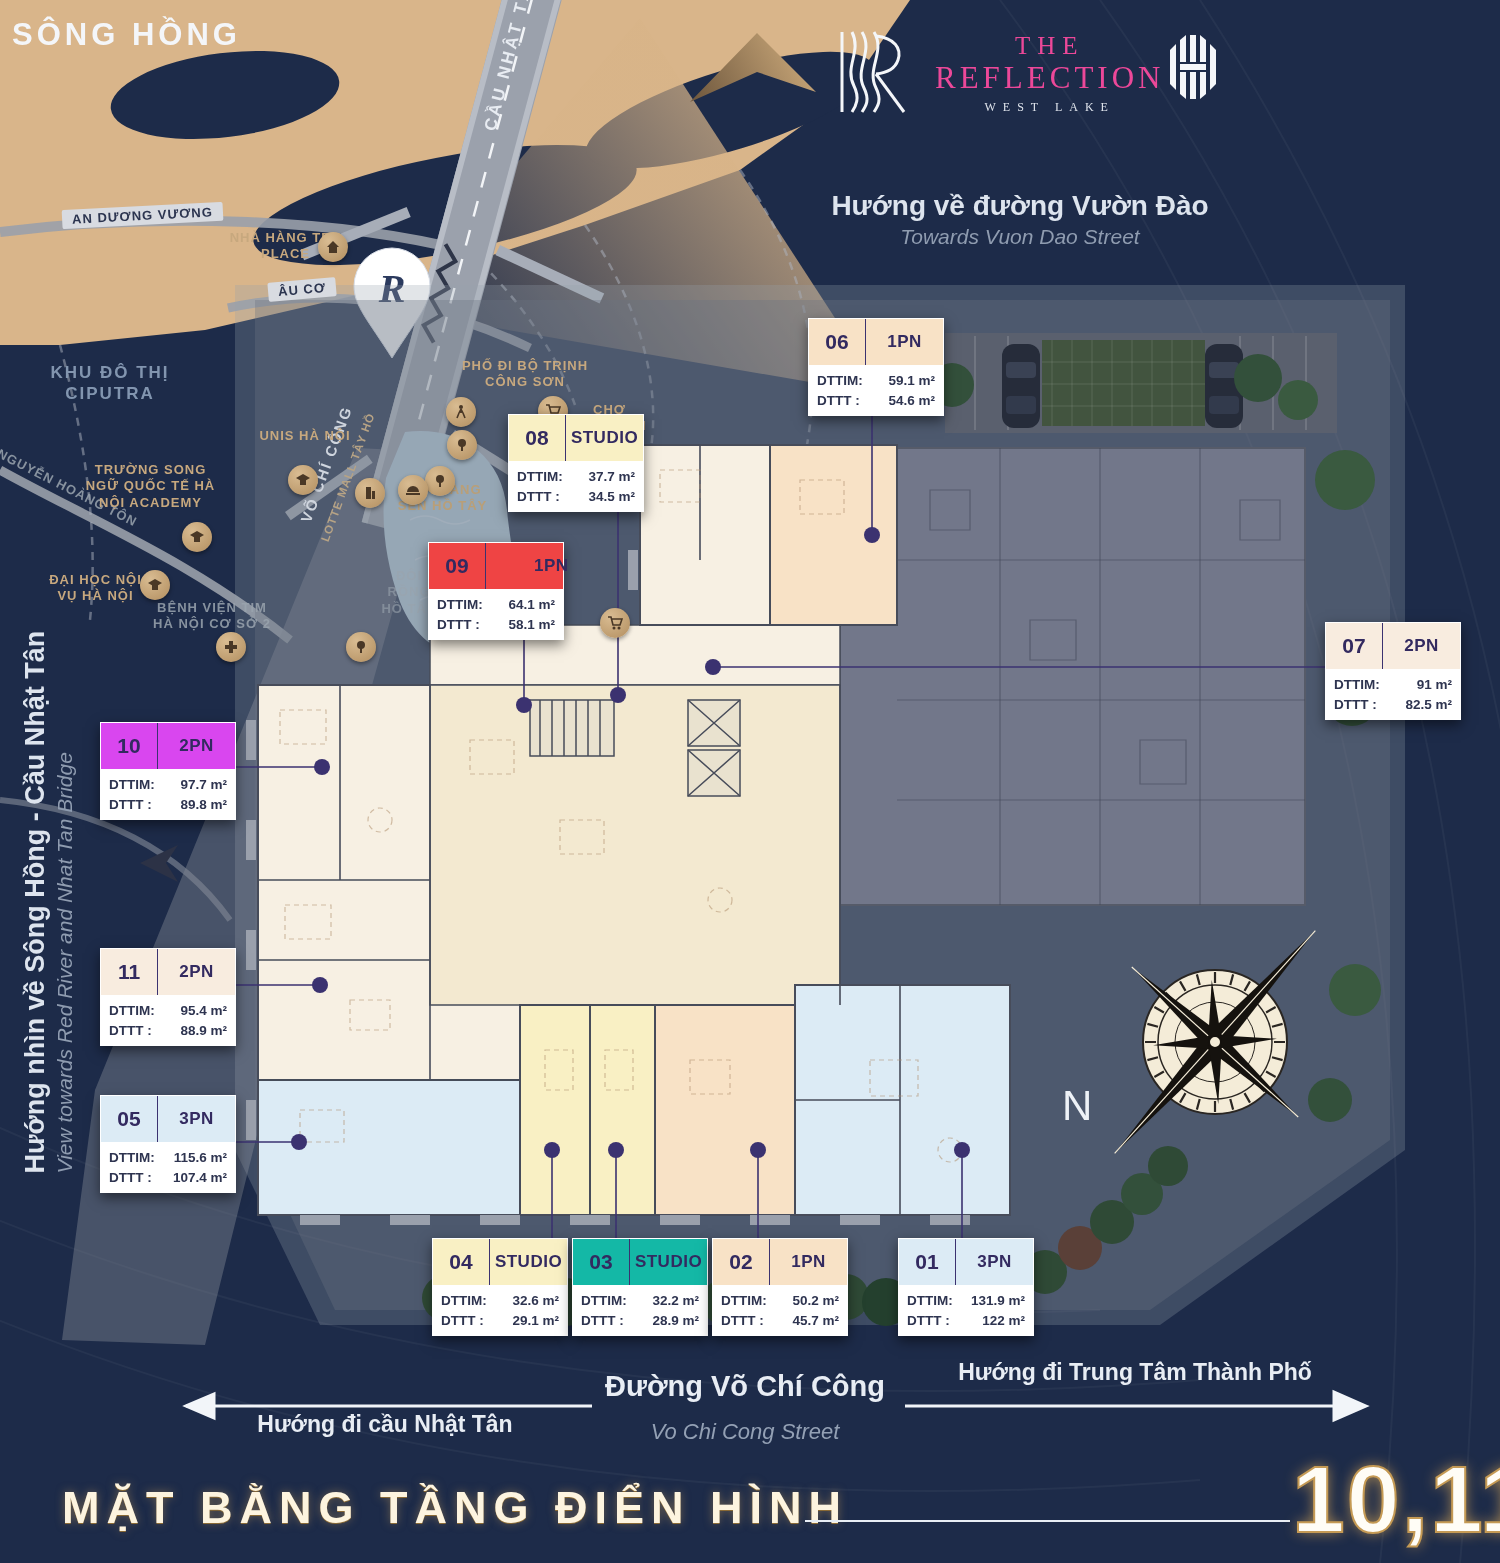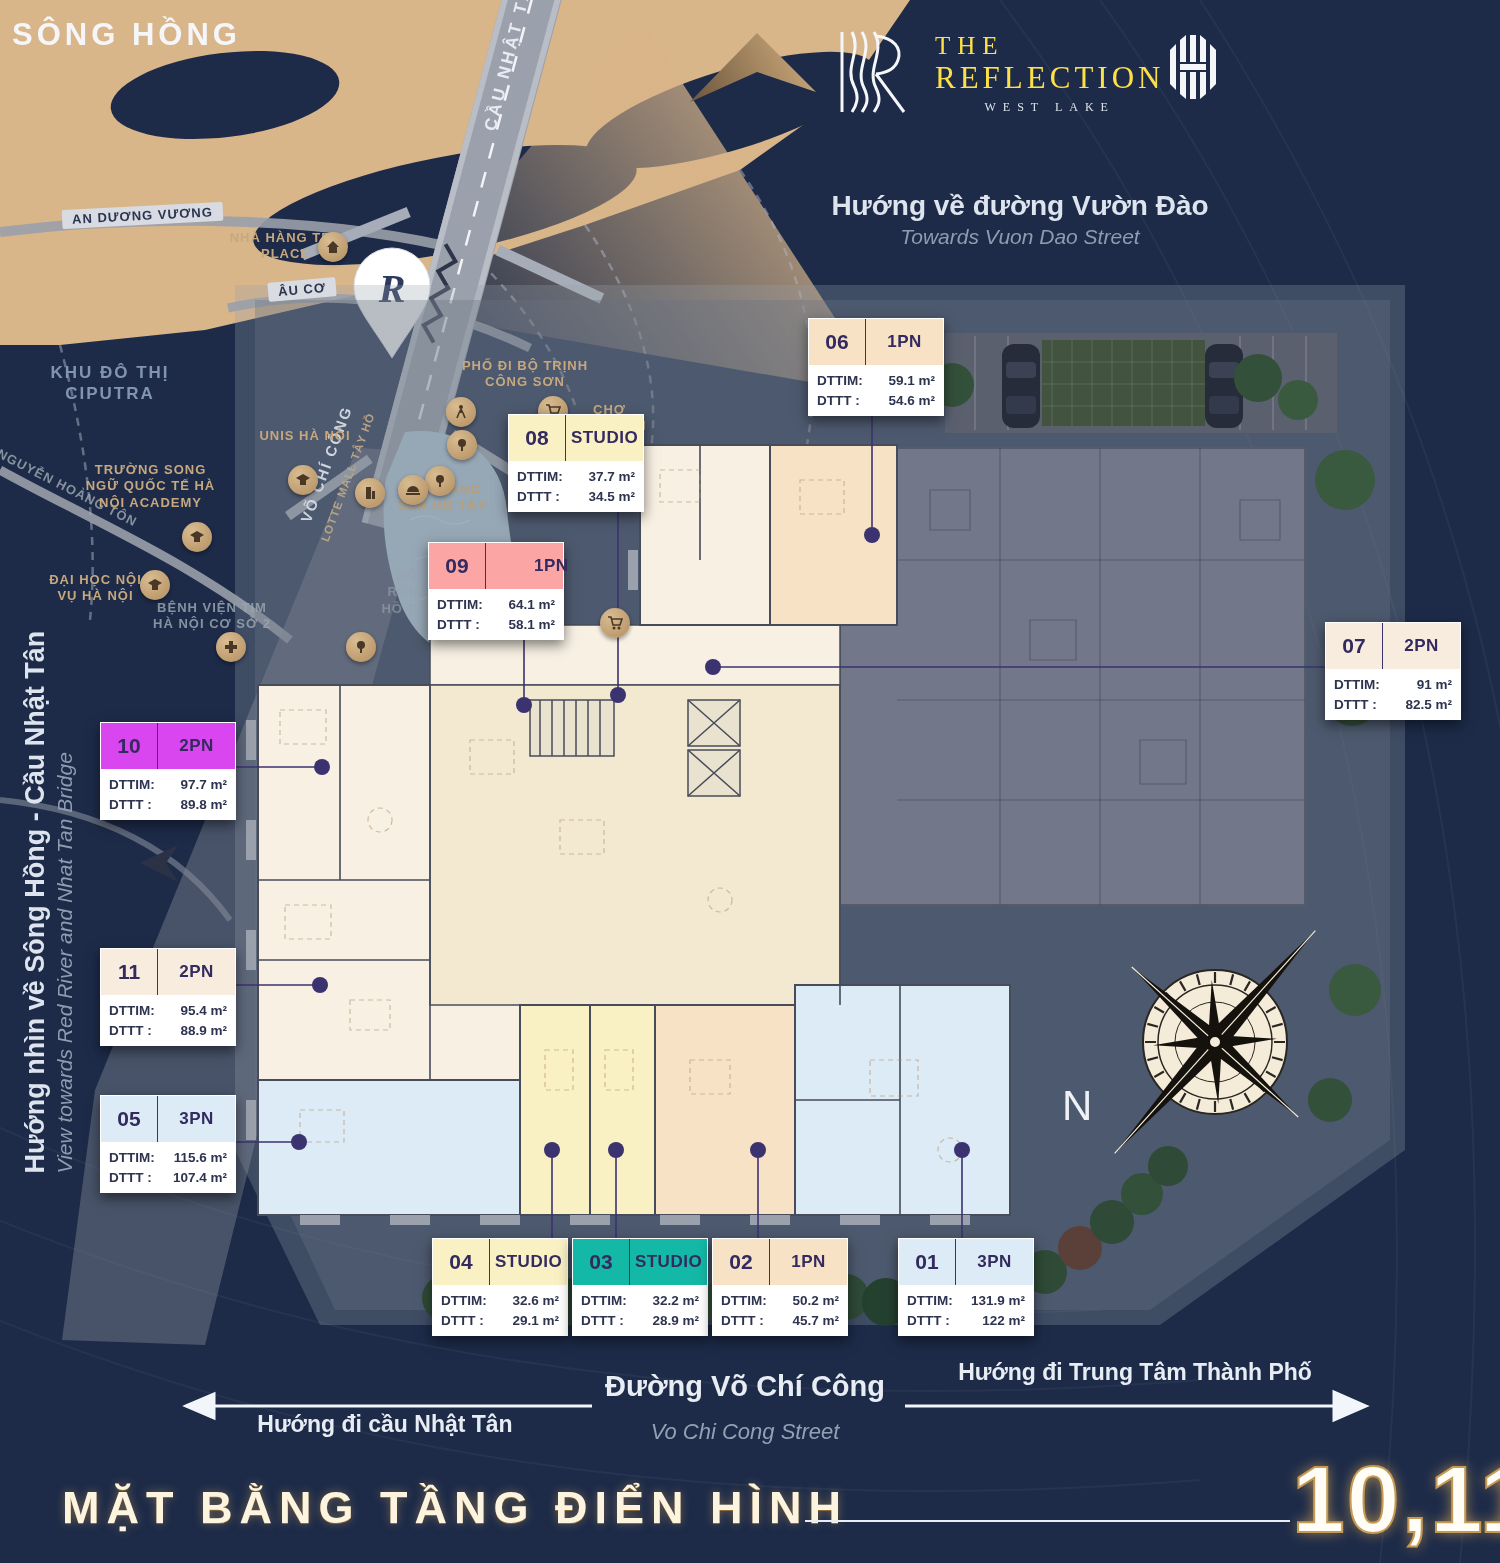--- a/index.html
+++ b/index.html
@@ -52,21 +52,21 @@
   .street-en{color:#93a0b4;font-size:22px;font-style:italic;white-space:nowrap;}
 
   
   .footer-title{color:#fdf4df;font-size:45px;font-weight:800;letter-spacing:7px;
     text-shadow:0 1px 0 #8a6a35,0 0 10px rgba(197,154,84,.5);white-space:nowrap;}
   .footer-floors{color:#fffdf6;font-size:95px;font-weight:800;letter-spacing:2px;
     -webkit-text-stroke:2px #c59a54;
     text-shadow:0 0 14px rgba(197,154,84,.85);white-space:nowrap;line-height:1;}
 
   
-  .logo-serif{font-family:"Liberation Serif",serif;color:#fde047;}
+  .logo-serif{font-family:"Liberation Serif",serif;color:#ec4899;text-align:center;}
   .lg-the{font-size:25px;letter-spacing:7px;}
   .lg-name{font-size:31px;letter-spacing:4px;}
   .lg-sub{font-size:12px;letter-spacing:7px;color:#dfe4ec;}
   .kh-name{color:#f4f6f9;font-size:38px;font-weight:800;letter-spacing:1px;}
 
   .compass-n{color:#eef2f7;font-size:42px;font-weight:400;}
 </style>
 </head>
 <body>
 
@@ -521,21 +521,21 @@
             <span>DTTIM:</span>
             <span class="uc-val">37.7 m²</span>
           </div>
           <div class="uc-row">
             <span>DTTT :</span>
             <span class="uc-val">34.5 m²</span>
           </div>
         </div>
       </div>
       <div class="unit-card" style="left: 428px; top: 542px;">
-        <div class="uc-head" style="background: #fca5a5; gap: 48px;">
+        <div class="uc-head" style="background: #ef4444; gap: 48px;">
           <div class="uc-no">09</div>
           <div class="uc-type">1PN</div>
         </div>
         <div class="uc-body">
           <div class="uc-row">
             <span>DTTIM:</span>
             <span class="uc-val">64.1 m²</span>
           </div>
           <div class="uc-row">
             <span>DTTT :</span>

